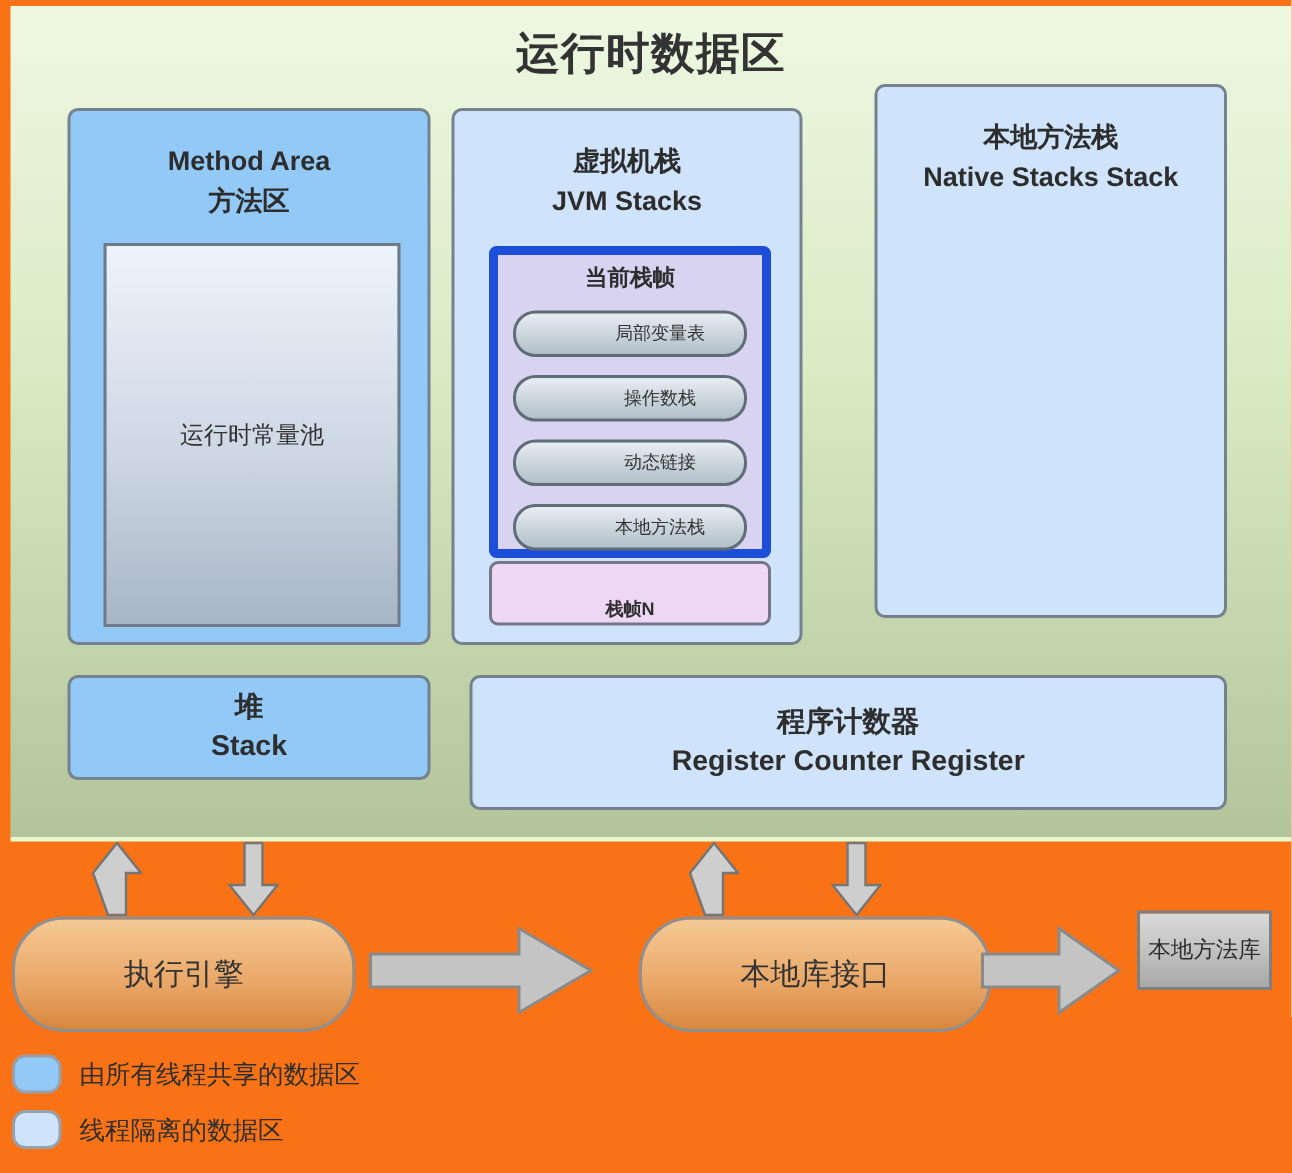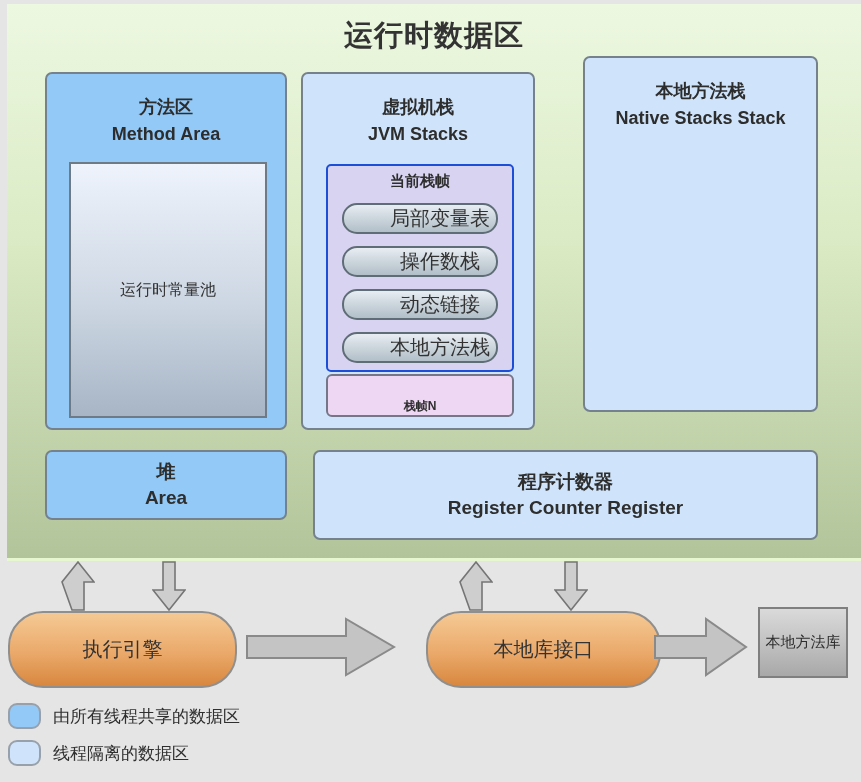--- a/index.html
+++ b/index.html
@@ -2,21 +2,21 @@
 <html style="--shared-fill: #92c9f7; --isolated-fill: #cfe4fb; --green-top: #edf8e1; --green-bottom: #b2c49a; --current-frame-fill: #d8d3f1; --frame-n-fill: #eed7f3; --capsule-top: #f5c994; --capsule-bottom: #d8873e;"><head>
 <meta charset="utf-8">
 <style>
   * { margin:0; padding:0; box-sizing:border-box; }
   html,body { background:#ffffff; }
   body {
     width:861px; height:782px; position:relative;
     font-family:"Liberation Sans", sans-serif;
     color:#2e2e2e;
   }
-  .canvas { position:absolute; left:0; top:0; width:861px; height:782px; background:#e5e5e5; overflow:hidden; }
+  .canvas { position:absolute; left:0; top:0; width:861px; height:782px; background:#f97316; overflow:hidden; }
 
   
   .runtime-area {
     position:absolute; left:7px; top:4px; width:854px; height:557px;
     background:linear-gradient(180deg, var(--green-top,#edf8e1) 0%, #d9eac3 45%, var(--green-bottom,#b2c49a) 100%);
     border-bottom:3px solid #e7f7d0;
   }
   .diagram-title {
     position:absolute; left:0; top:12px; width:100%;
     text-align:center; font-size:29px; font-weight:bold; color:#333;
@@ -40,29 +40,29 @@
     position:absolute; left:22px; top:88px; width:198px; height:256px;
     border:2px solid #6e7b86;
     background:linear-gradient(180deg,#eef3fc 0%, #cdd7e3 55%, #a7b5c5 100%);
     display:flex; align-items:center; justify-content:center;
     font-size:16px; color:#333;
   }
 
   .current-frame {
     position:absolute; left:23px; top:90px; width:188px; height:208px;
     background:var(--current-frame-fill,#d8d3f1);
-    border:2px solid #1d4ed8; border-radius:5px;
+    border:6px solid #1d4ed8; border-radius:5px;
   }
   .current-frame-label { margin-top:6px; font-size:15px; font-weight:bold; text-align:center; }
   .frame-item {
     width:156px; height:31px; margin:12px auto 0 auto;
     background:linear-gradient(180deg,#e8edf3 0%, #c9d3da 55%, #b2bfc9 100%);
     border:2px solid #5f6d77; border-radius:15px;
     display:flex; align-items:center; justify-content:center;
-    font-size:20px; color:#333;padding-left:40px;
+    font-size:12px; color:#333;padding-left:40px;
   }
   .frame-item:first-of-type { margin-top:7px; }
   .frame-n {
     position:absolute; left:23px; top:300px; width:188px; height:43px;
     background:var(--frame-n-fill,#eed7f3);
     border:2px solid #767689; border-radius:6px;
     display:flex; align-items:flex-end; justify-content:center;
     font-size:12px; font-weight:bold;
   }
 
@@ -83,21 +83,21 @@
   .capsule {
     position:absolute; top:611px; height:77px;
     background:linear-gradient(180deg, var(--capsule-top,#f5c994) 0%, #eaa96a 55%, var(--capsule-bottom,#d8873e) 100%);
     border:2px solid #8f8f8f; border-radius:35px;
     display:flex; align-items:center; justify-content:center;
     font-size:20px; color:#333;
   }
   .exec-engine      { left:8px;   width:229px; }
   .native-interface { left:426px; width:235px;justify-content:center; }
   .native-library {
-    position:absolute; left:758px; top:607px; width:90px; height:71px;
+    position:absolute; left:758px; top:607px; width:90px; height:53px;
     background:linear-gradient(180deg,#dadada 0%, #c2c2c2 50%, #a8a8a8 100%);
     border:2px solid #7f7f7f;
     display:flex; align-items:center; justify-content:center;
     font-size:15px; color:#2d2d2d;
   }
 
   
   .legend-row { position:absolute; left:8px; display:flex; align-items:center; }
   .legend-row-1 { top:703px; }
   .legend-row-2 { top:740px; }
@@ -111,22 +111,22 @@
 </head>
 <body>
 
 <div class="canvas">
 
   <div class="runtime-area">
     <div class="diagram-title">运行时数据区</div>
 
     <div class="area-box shared method-area">
       <div class="area-header">
+        <div>Method Area</div>
         <div>方法区</div>
-        <div>Method Area</div>
       </div>
       <div class="constant-pool">
         <span>运行时常量池</span>
       </div>
     </div>
 
     <div class="area-box isolated jvm-stacks">
       <div class="area-header">
         <div>虚拟机栈</div>
         <div>JVM Stacks</div>
@@ -154,21 +154,21 @@
     <div class="area-box isolated native-stack">
       <div class="area-header">
         <div>本地方法栈</div>
         <div>Native Stacks Stack</div>
       </div>
     </div>
 
     <div class="area-box shared heap-box">
       <div class="bottom-header">
         <div>堆</div>
-        <div>Area</div>
+        <div>Stack</div>
       </div>
     </div>
 
     <div class="area-box isolated pcr-box">
       <div class="bottom-header">
         <div>程序计数器</div>
         <div>Register Counter Register</div>
       </div>
     </div>
   </div>

